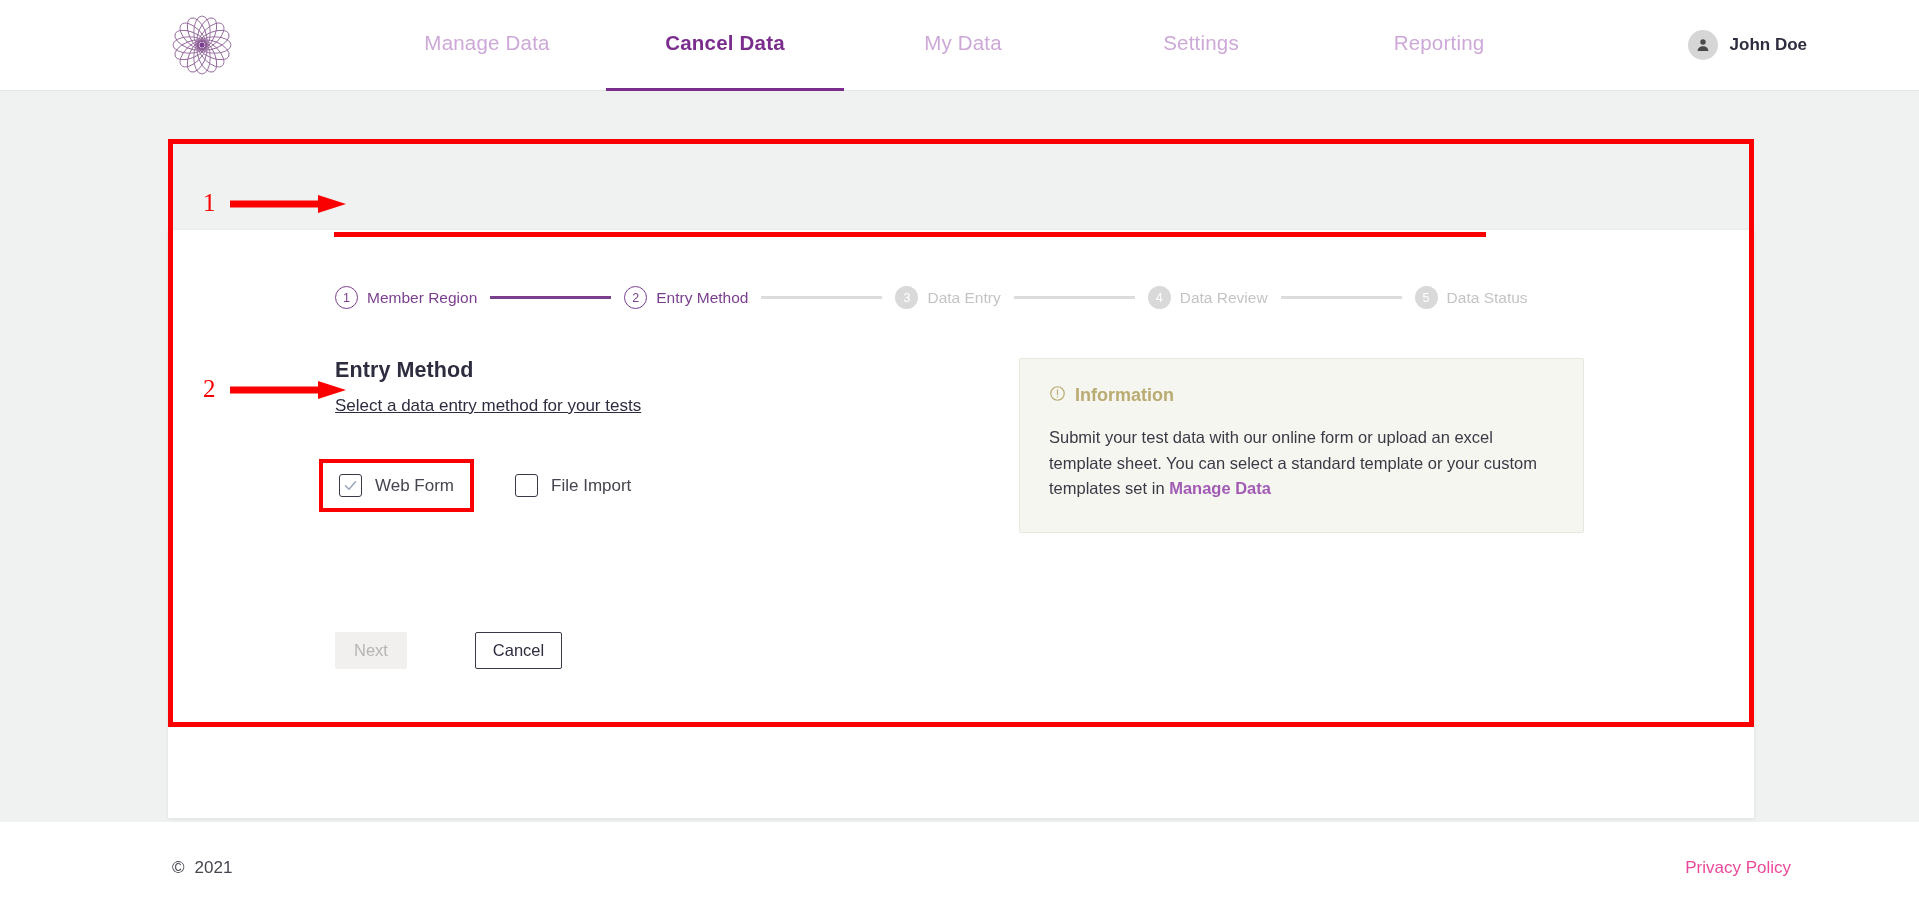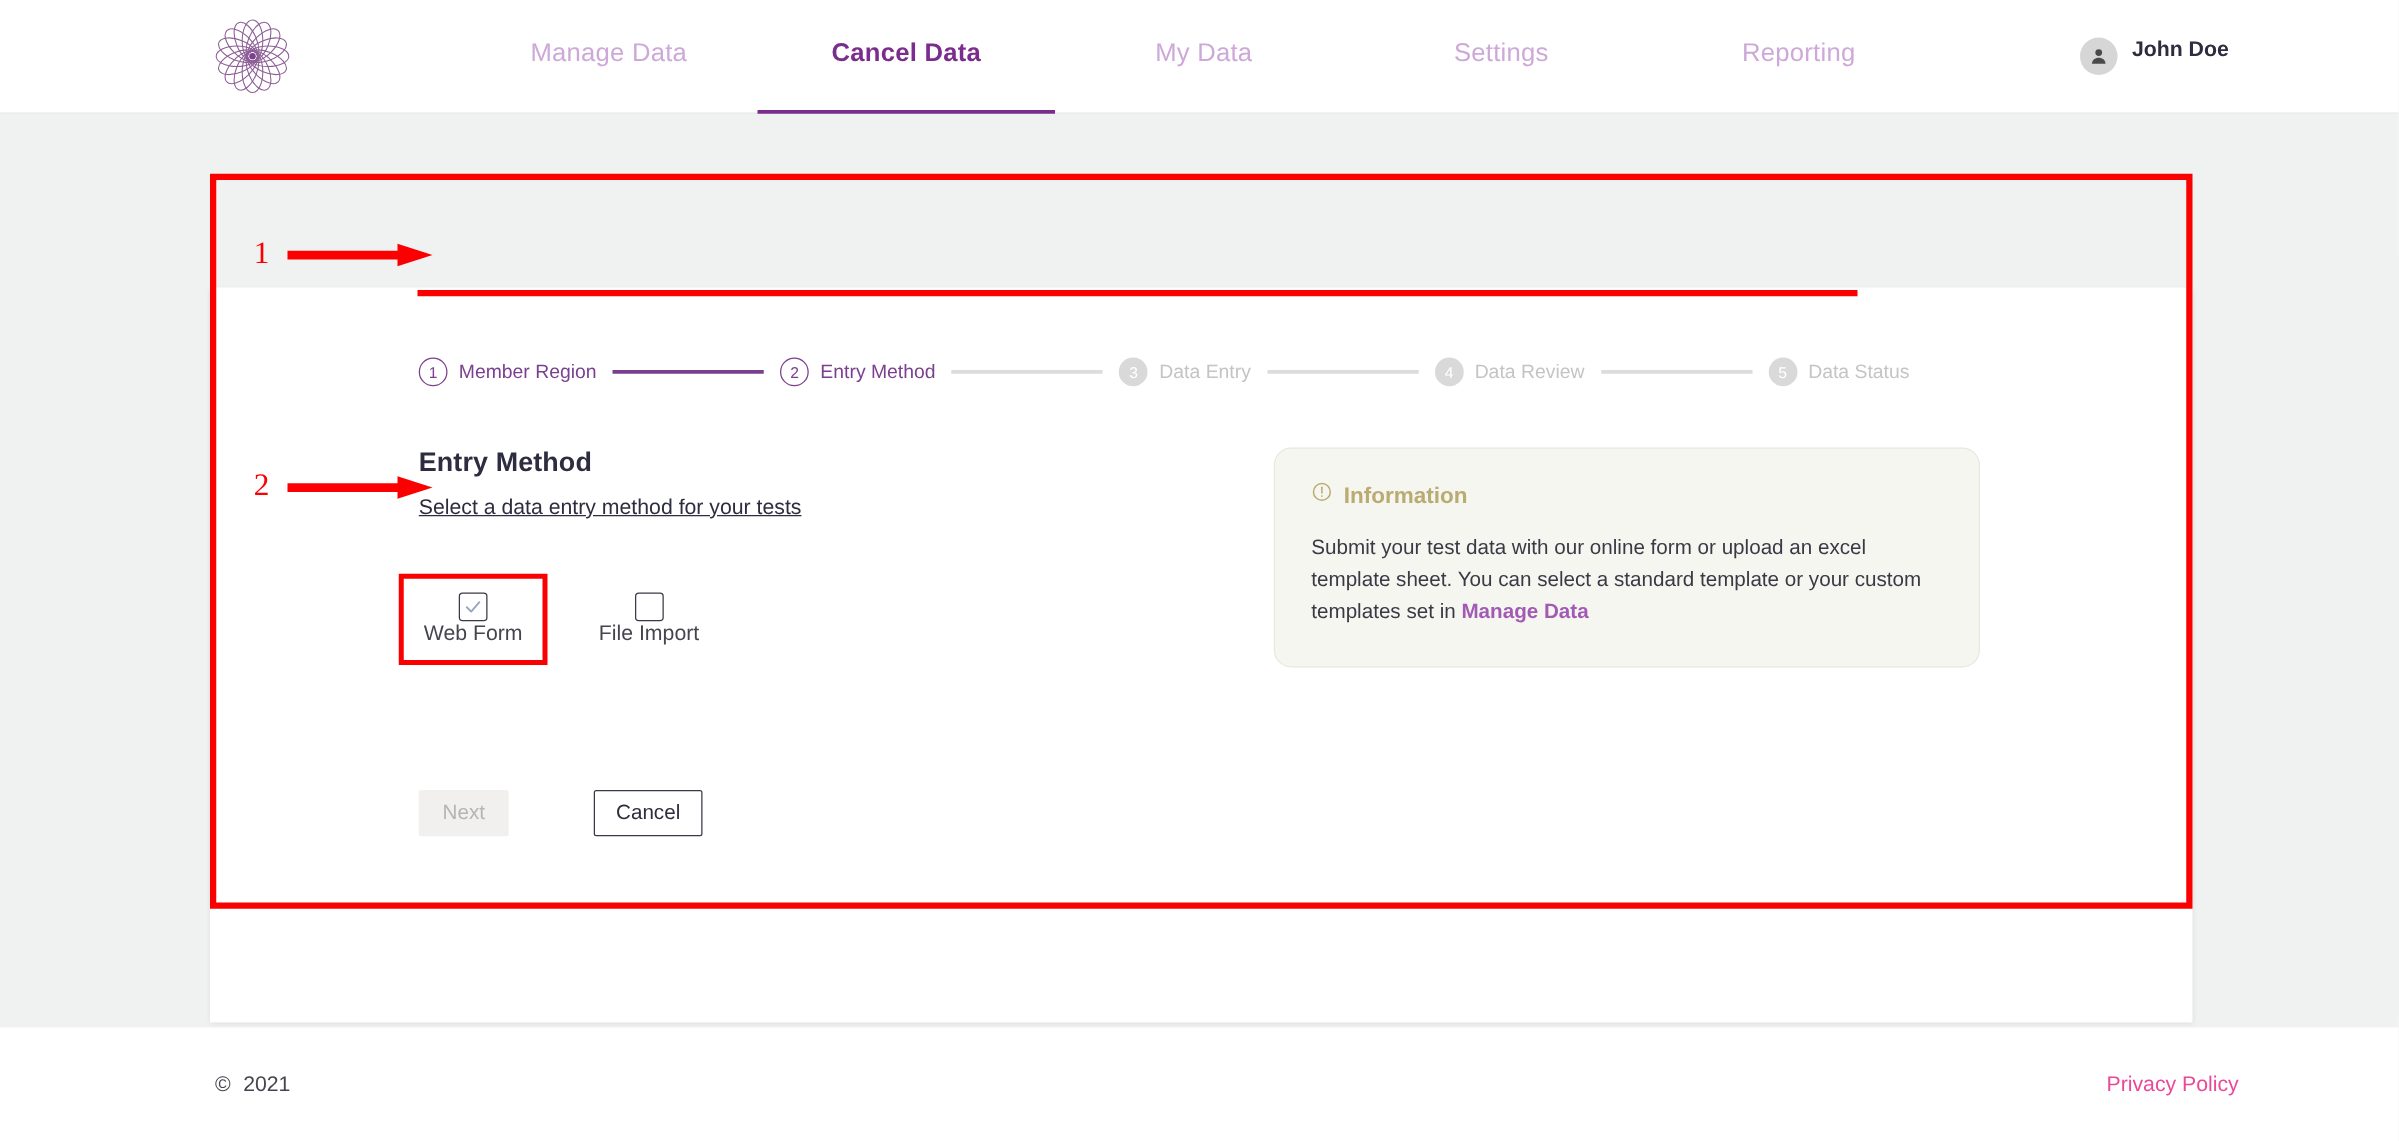--- a/index.html
+++ b/index.html
@@ -68,24 +68,25 @@
     position: absolute;
     left: 0;
     right: 0;
     bottom: 0;
     height: 3px;
     background: #7b2d8e;
   }
 
   #user-area {
     position: absolute;
-    right: 136px;
+    right: 112px;
     top: 50%;
     transform: translateY(-50%);
     display: flex;
+    align-items: center;
     gap: 12px;
     cursor: pointer;
   }
 
   #user-avatar {
     width: 30px;
     height: 30px;
     border-radius: 50%;
     background: #d6d6d6;
     display: flex;
@@ -199,23 +200,23 @@
   #entry-options {
     margin-top: 43px;
     display: flex;
     align-items: center;
     gap: 25px;
   }
 
   .option {
     display: flex;
     align-items: center;
+    gap: 13px;
     cursor: pointer;
     padding: 11px 16px;
-    flex-direction: column;
   }
 
   .checkbox {
     width: 23px;
     height: 23px;
     border: 1.6px solid #3a3a46;
     border-radius: 3px;
     background: #ffffff;
     display: flex;
     align-items: center;
@@ -271,21 +272,21 @@
 
   
   #info-panel {
     position: absolute;
     left: 851px;
     top: 128px;
     width: 565px;
     min-height: 162px;
     background: #f6f6f0;
     border: 1px solid #e8e8de;
-    border-radius: 14px;
+    border-radius: 2px;
     padding: 26px 29px 30px 29px;
   }
 
   #info-header {
     display: flex;
     align-items: center;
     gap: 9px;
   }
 
   #info-title {

